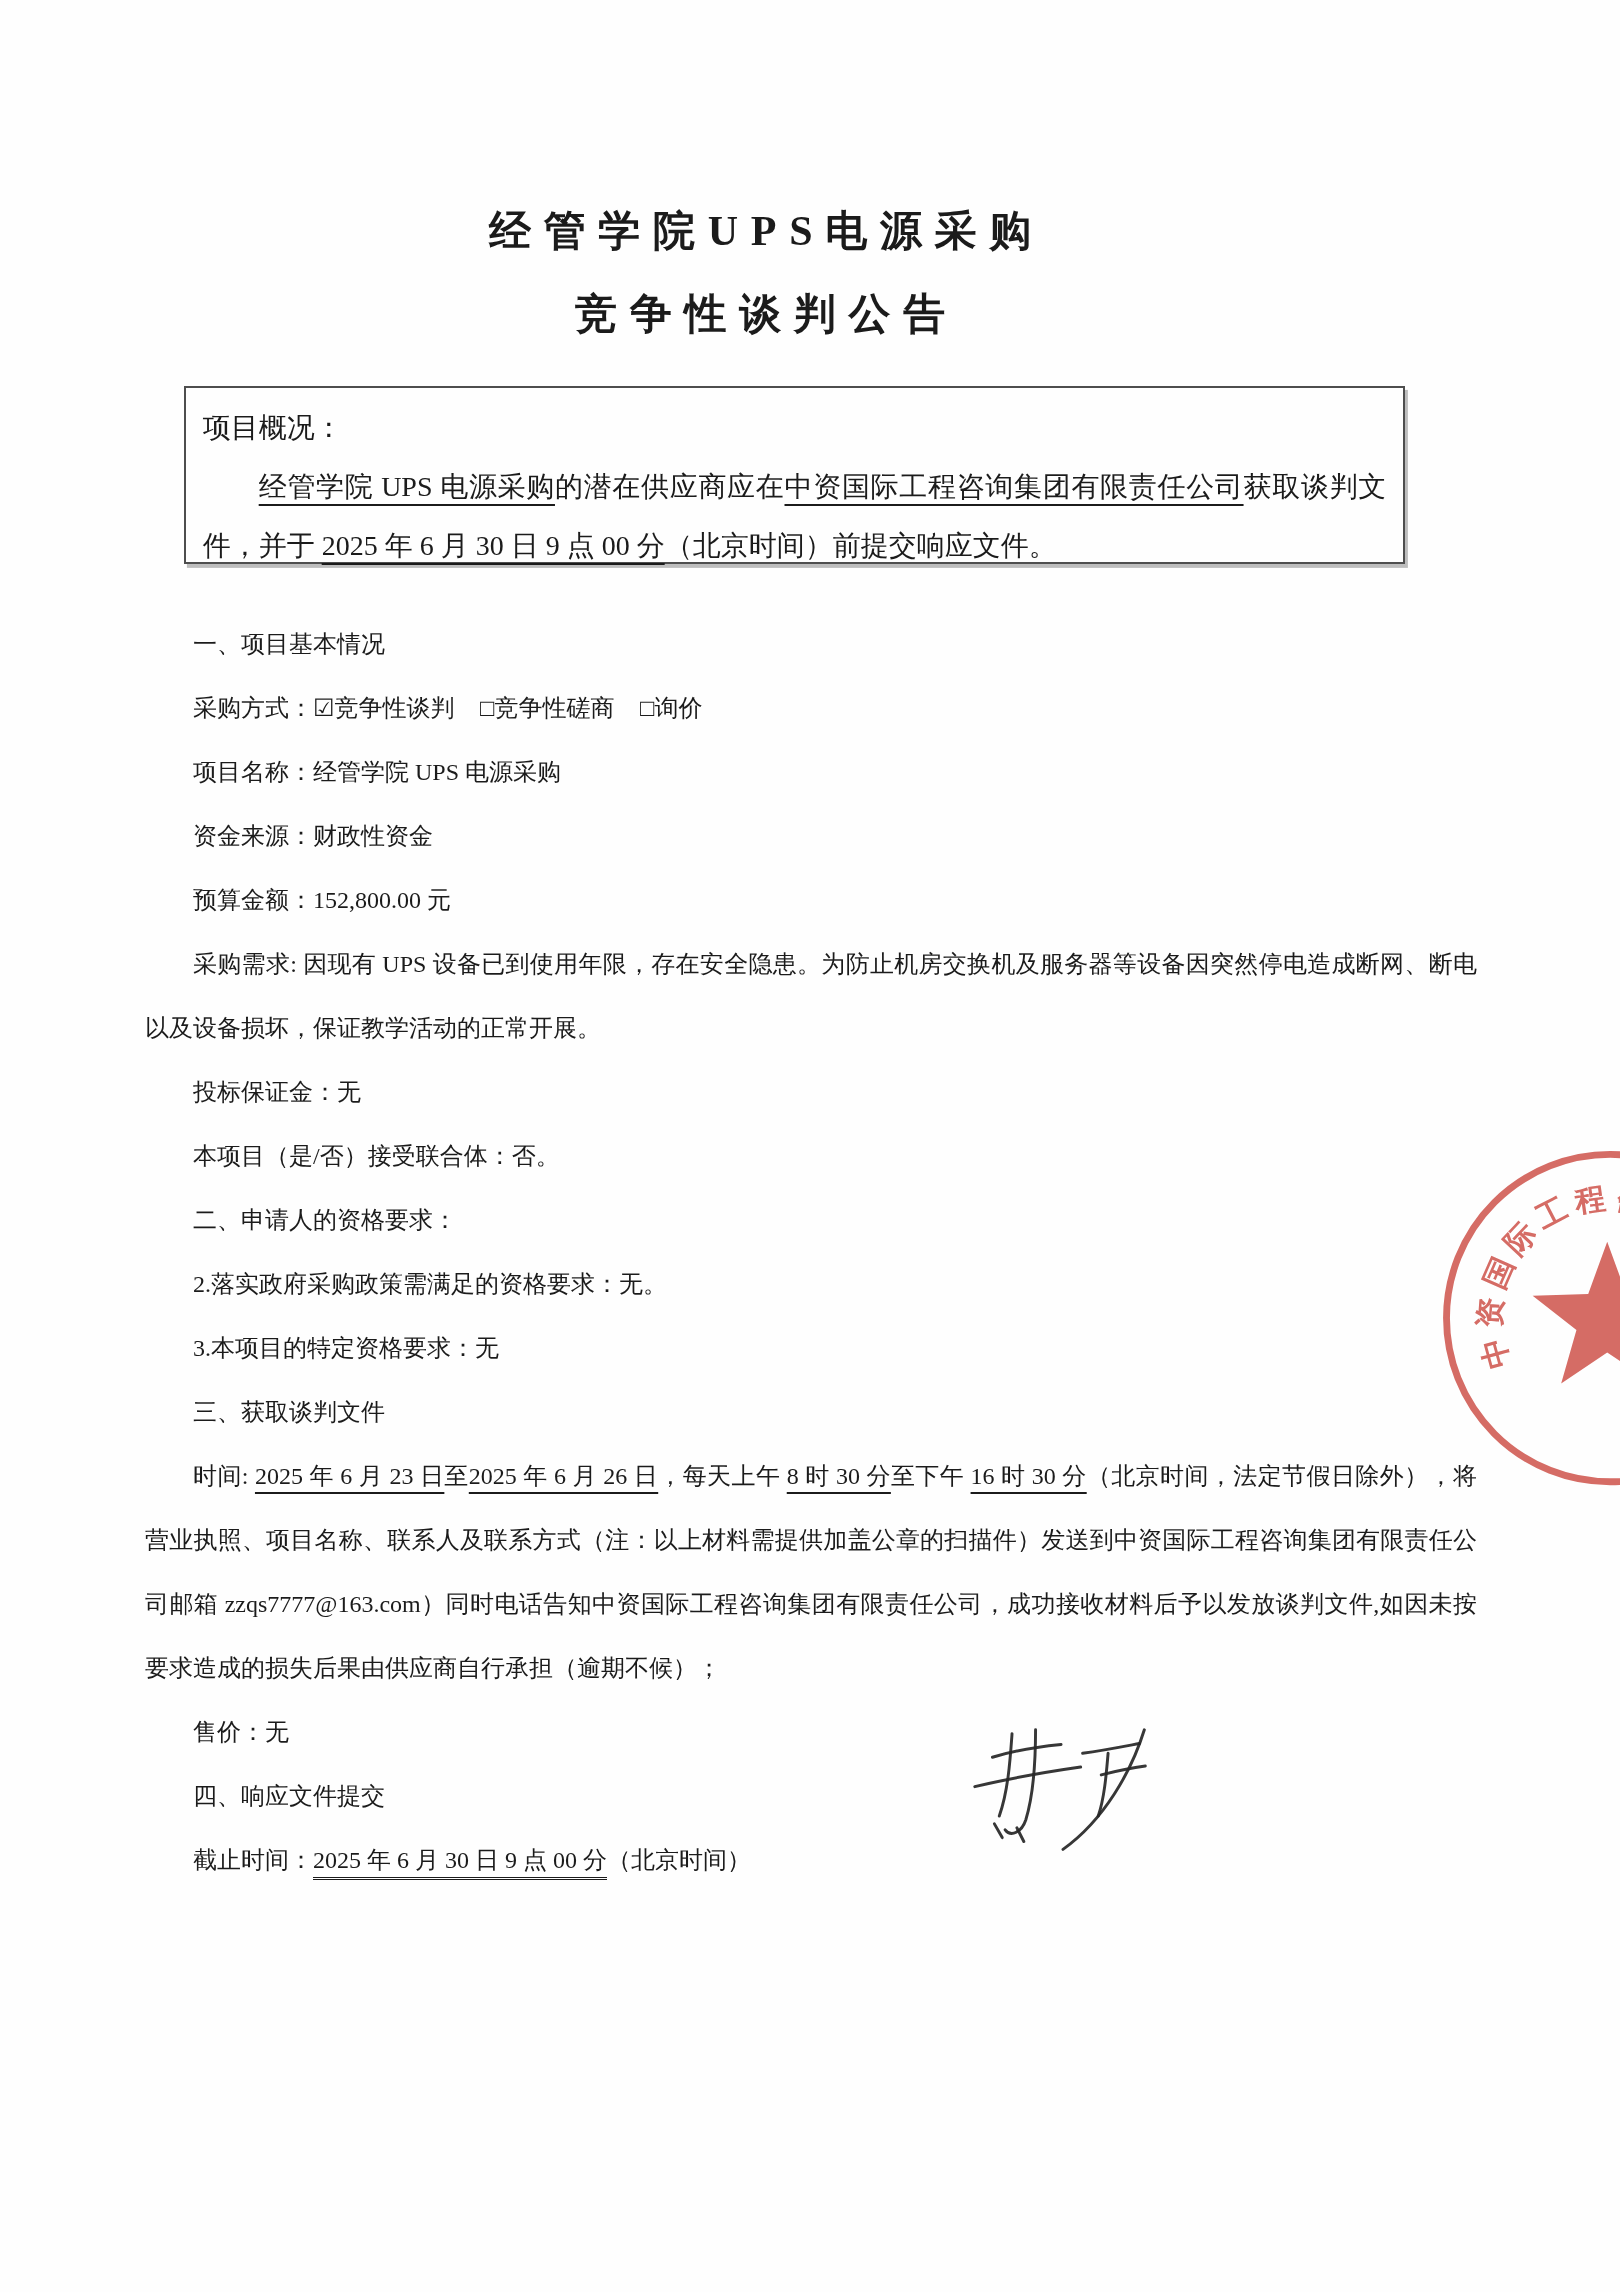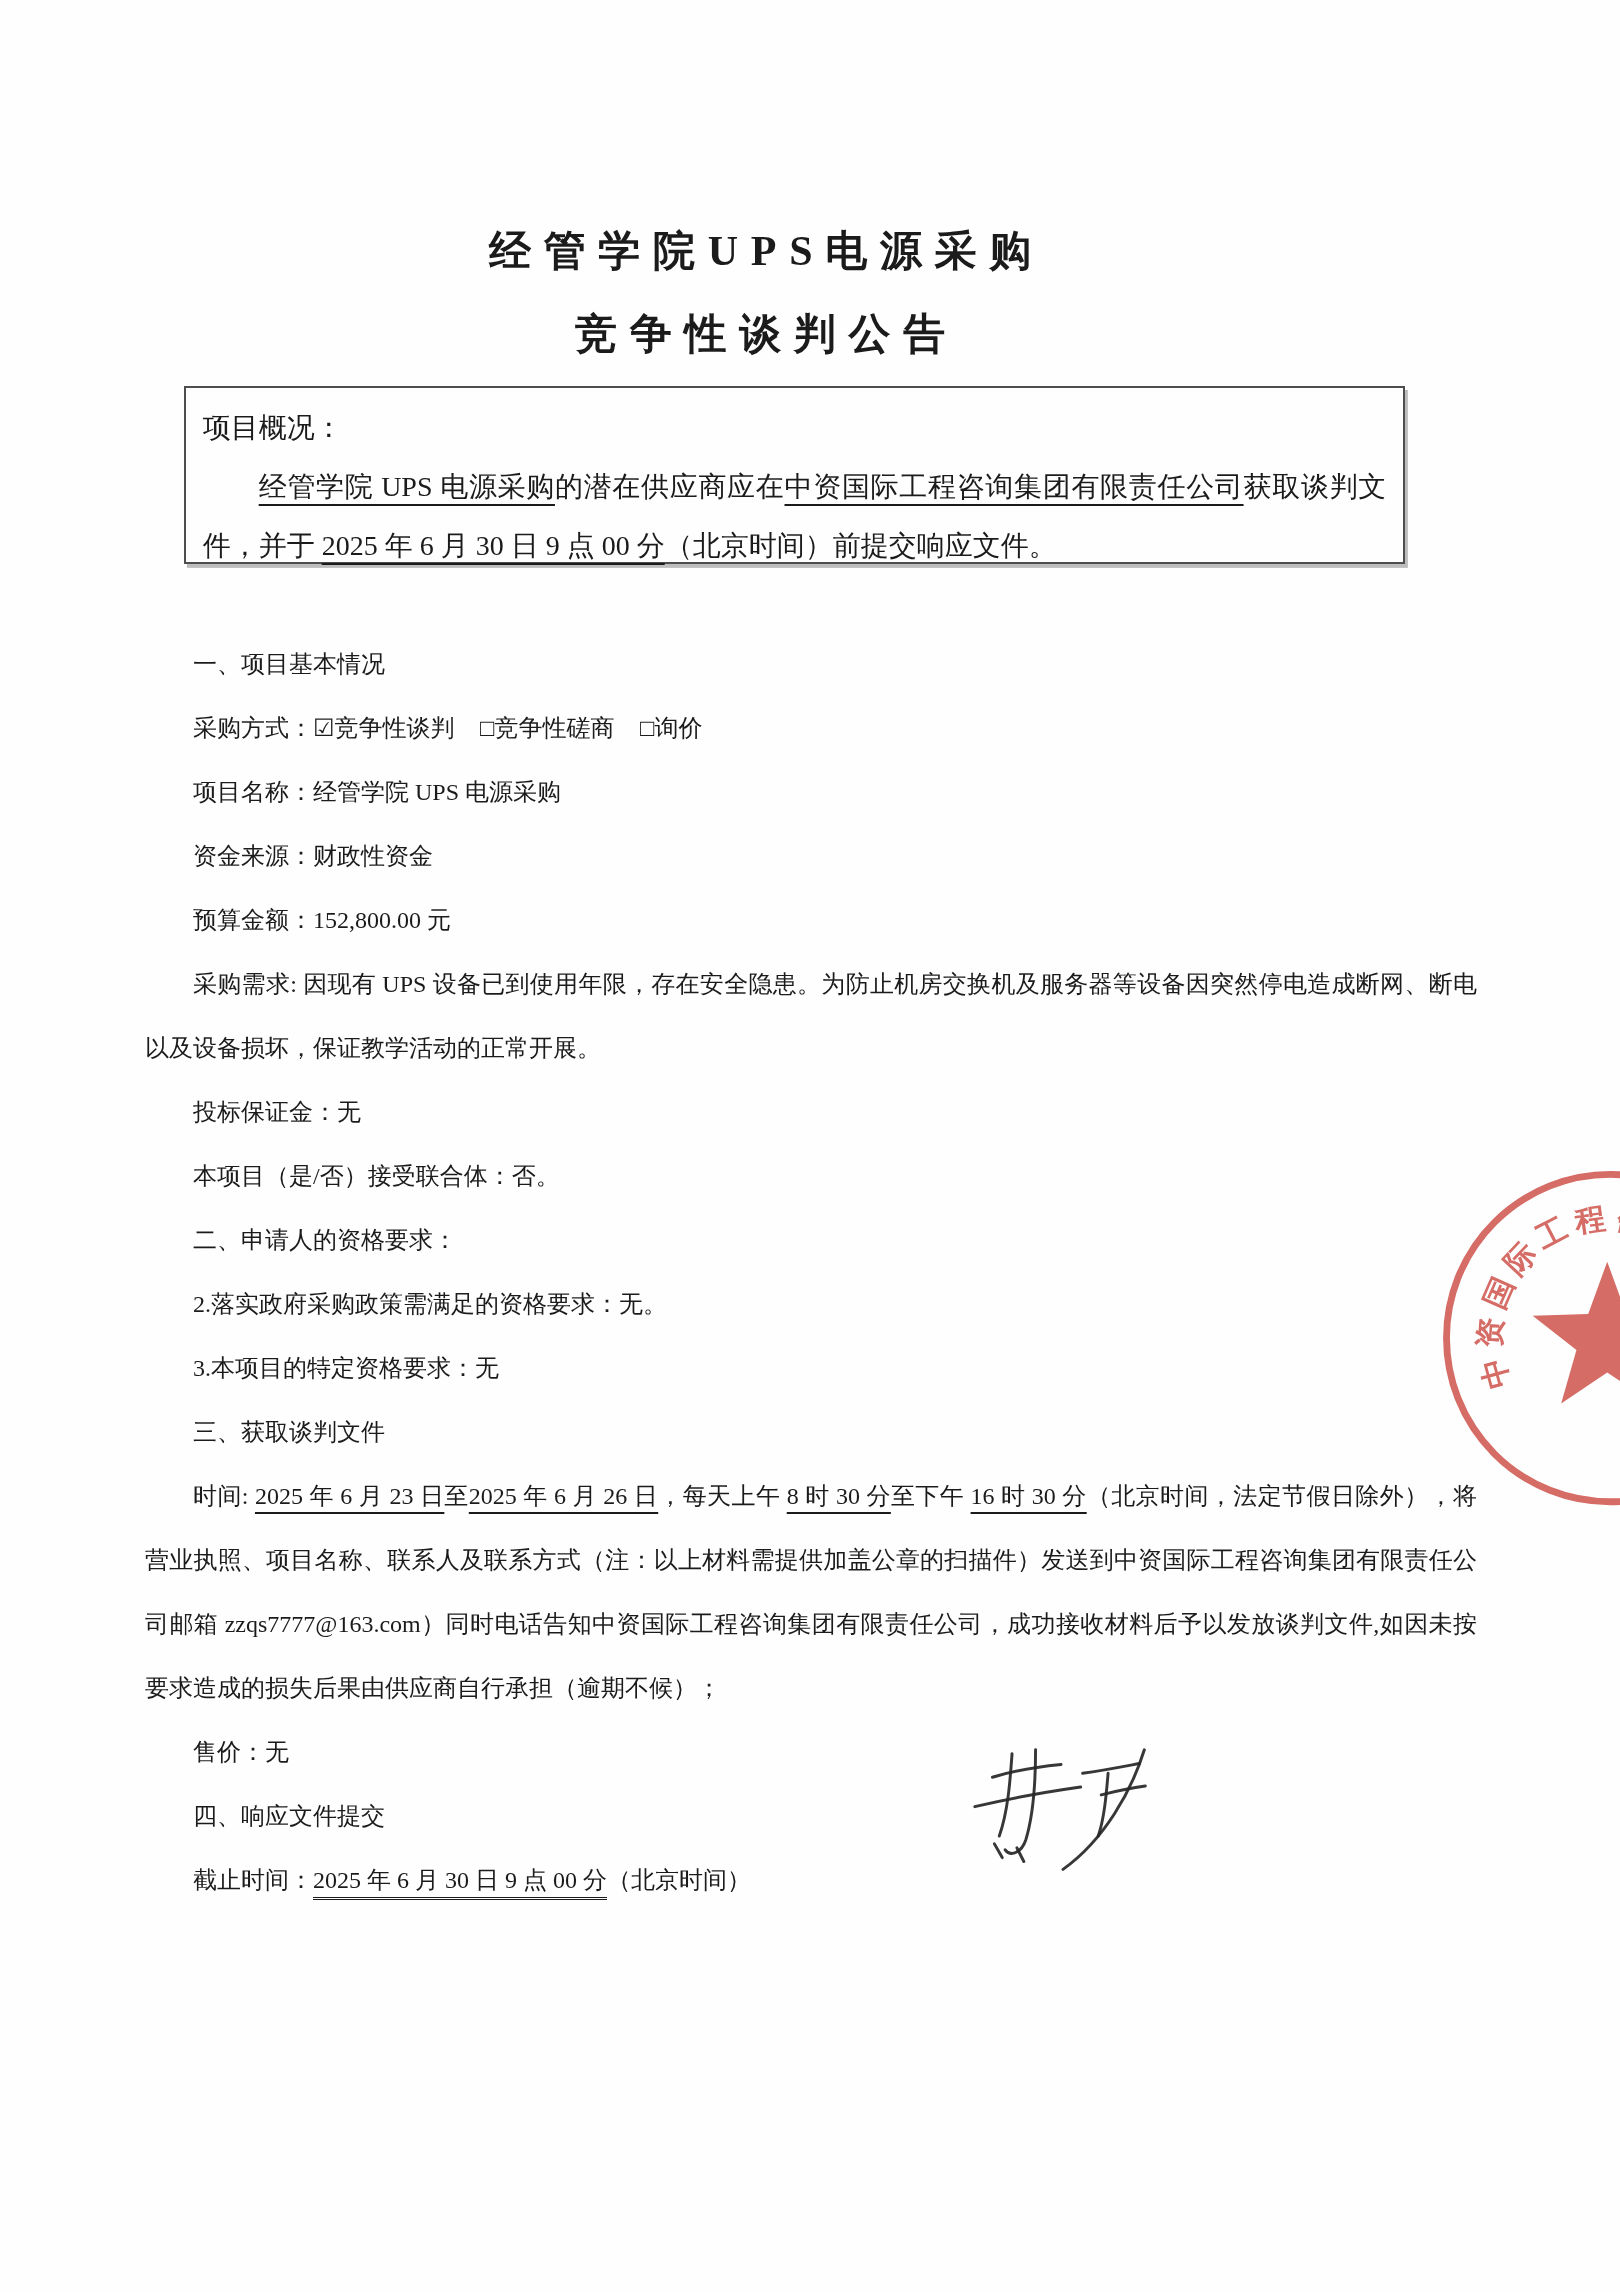--- a/index.html
+++ b/index.html
@@ -1,32 +1,32 @@
 <!DOCTYPE html>
 <html><head>
 <meta charset="utf-8">
 <style>
   html,body{margin:0;padding:0;}
   body{
     width:1620px;height:2293px;position:relative;overflow:hidden;
     background:#fefefe;color:#1b1b1b;
     font-family:"Liberation Serif","DejaVu Serif",serif;
   }
-  .page{position:absolute;inset:0;margin-top:20px;}
+  .page{position:absolute;inset:0;}
   
   .title{
     position:absolute;left:145px;width:1243px;text-align:center;
     font-weight:bold;font-size:42px;letter-spacing:12.7px;line-height:51px;
     white-space:nowrap;
   }
   .title1{top:206px;}
   .title2{top:289px;}
   
   .overview-box{
-    position:absolute;left:184px;top:366px;width:1221px;height:178px;
+    position:absolute;left:184px;top:386px;width:1221px;height:178px;
     box-sizing:border-box;border:2.9px solid #4e4e4e;
     box-shadow:2.9px 3.9px 0 rgba(110,110,110,.45);
     padding:9.8px 16.7px 0 16.7px;
     font-size:28px;line-height:59px;
   }
   .overview-box p{margin:0;}
   .ov-body{text-indent:2em;text-align:justify;}
   
   .doc-body{
     position:absolute;left:145px;top:612px;width:1332px;

